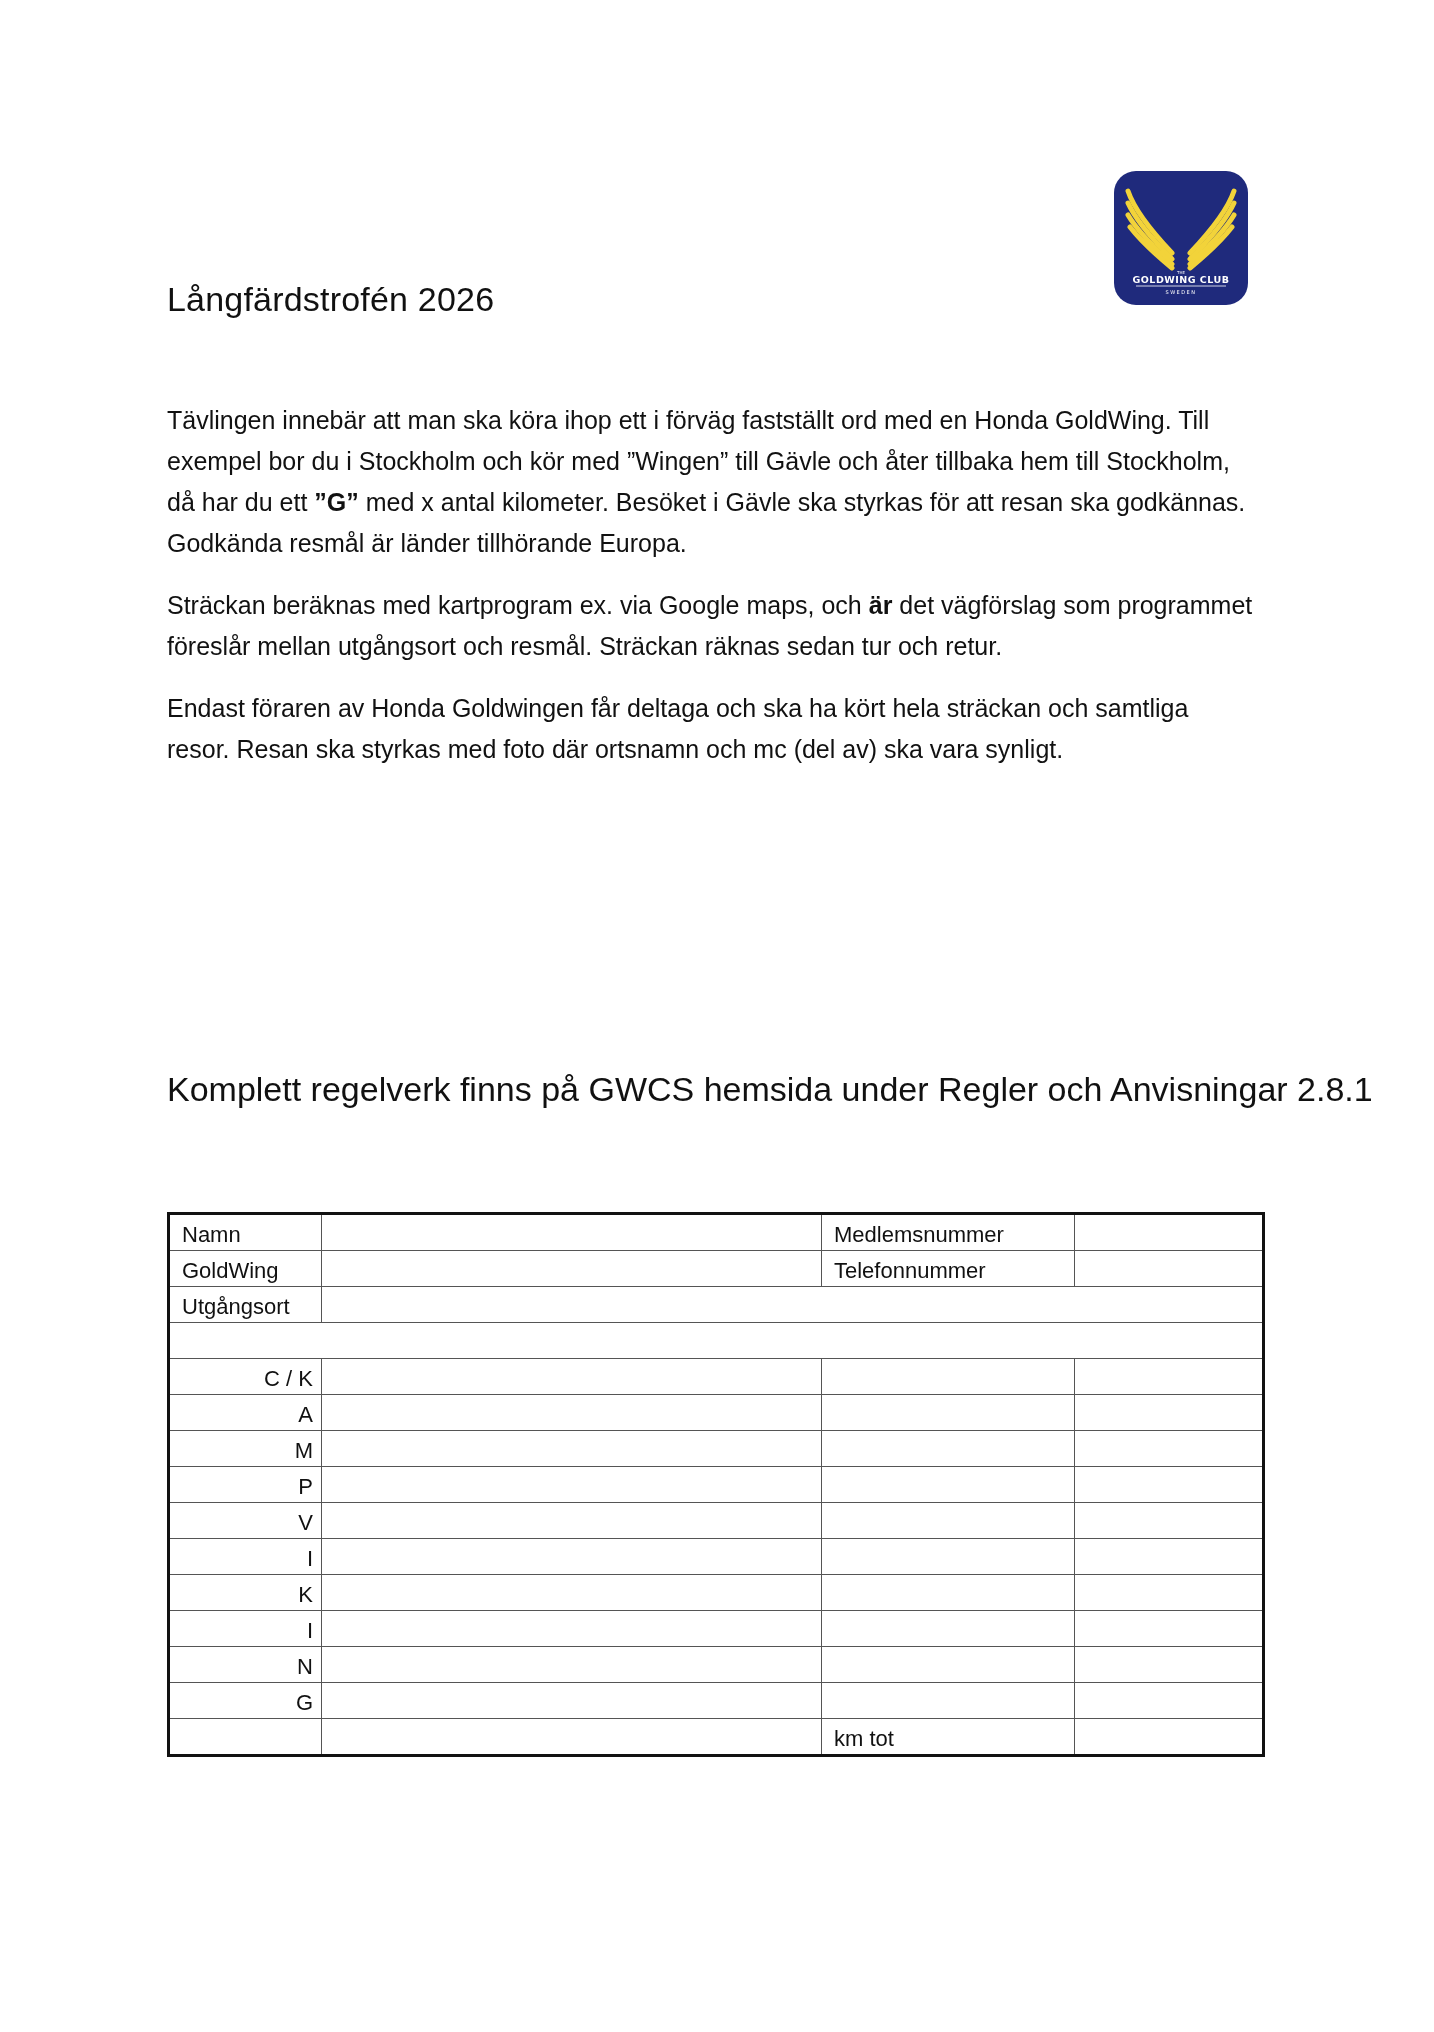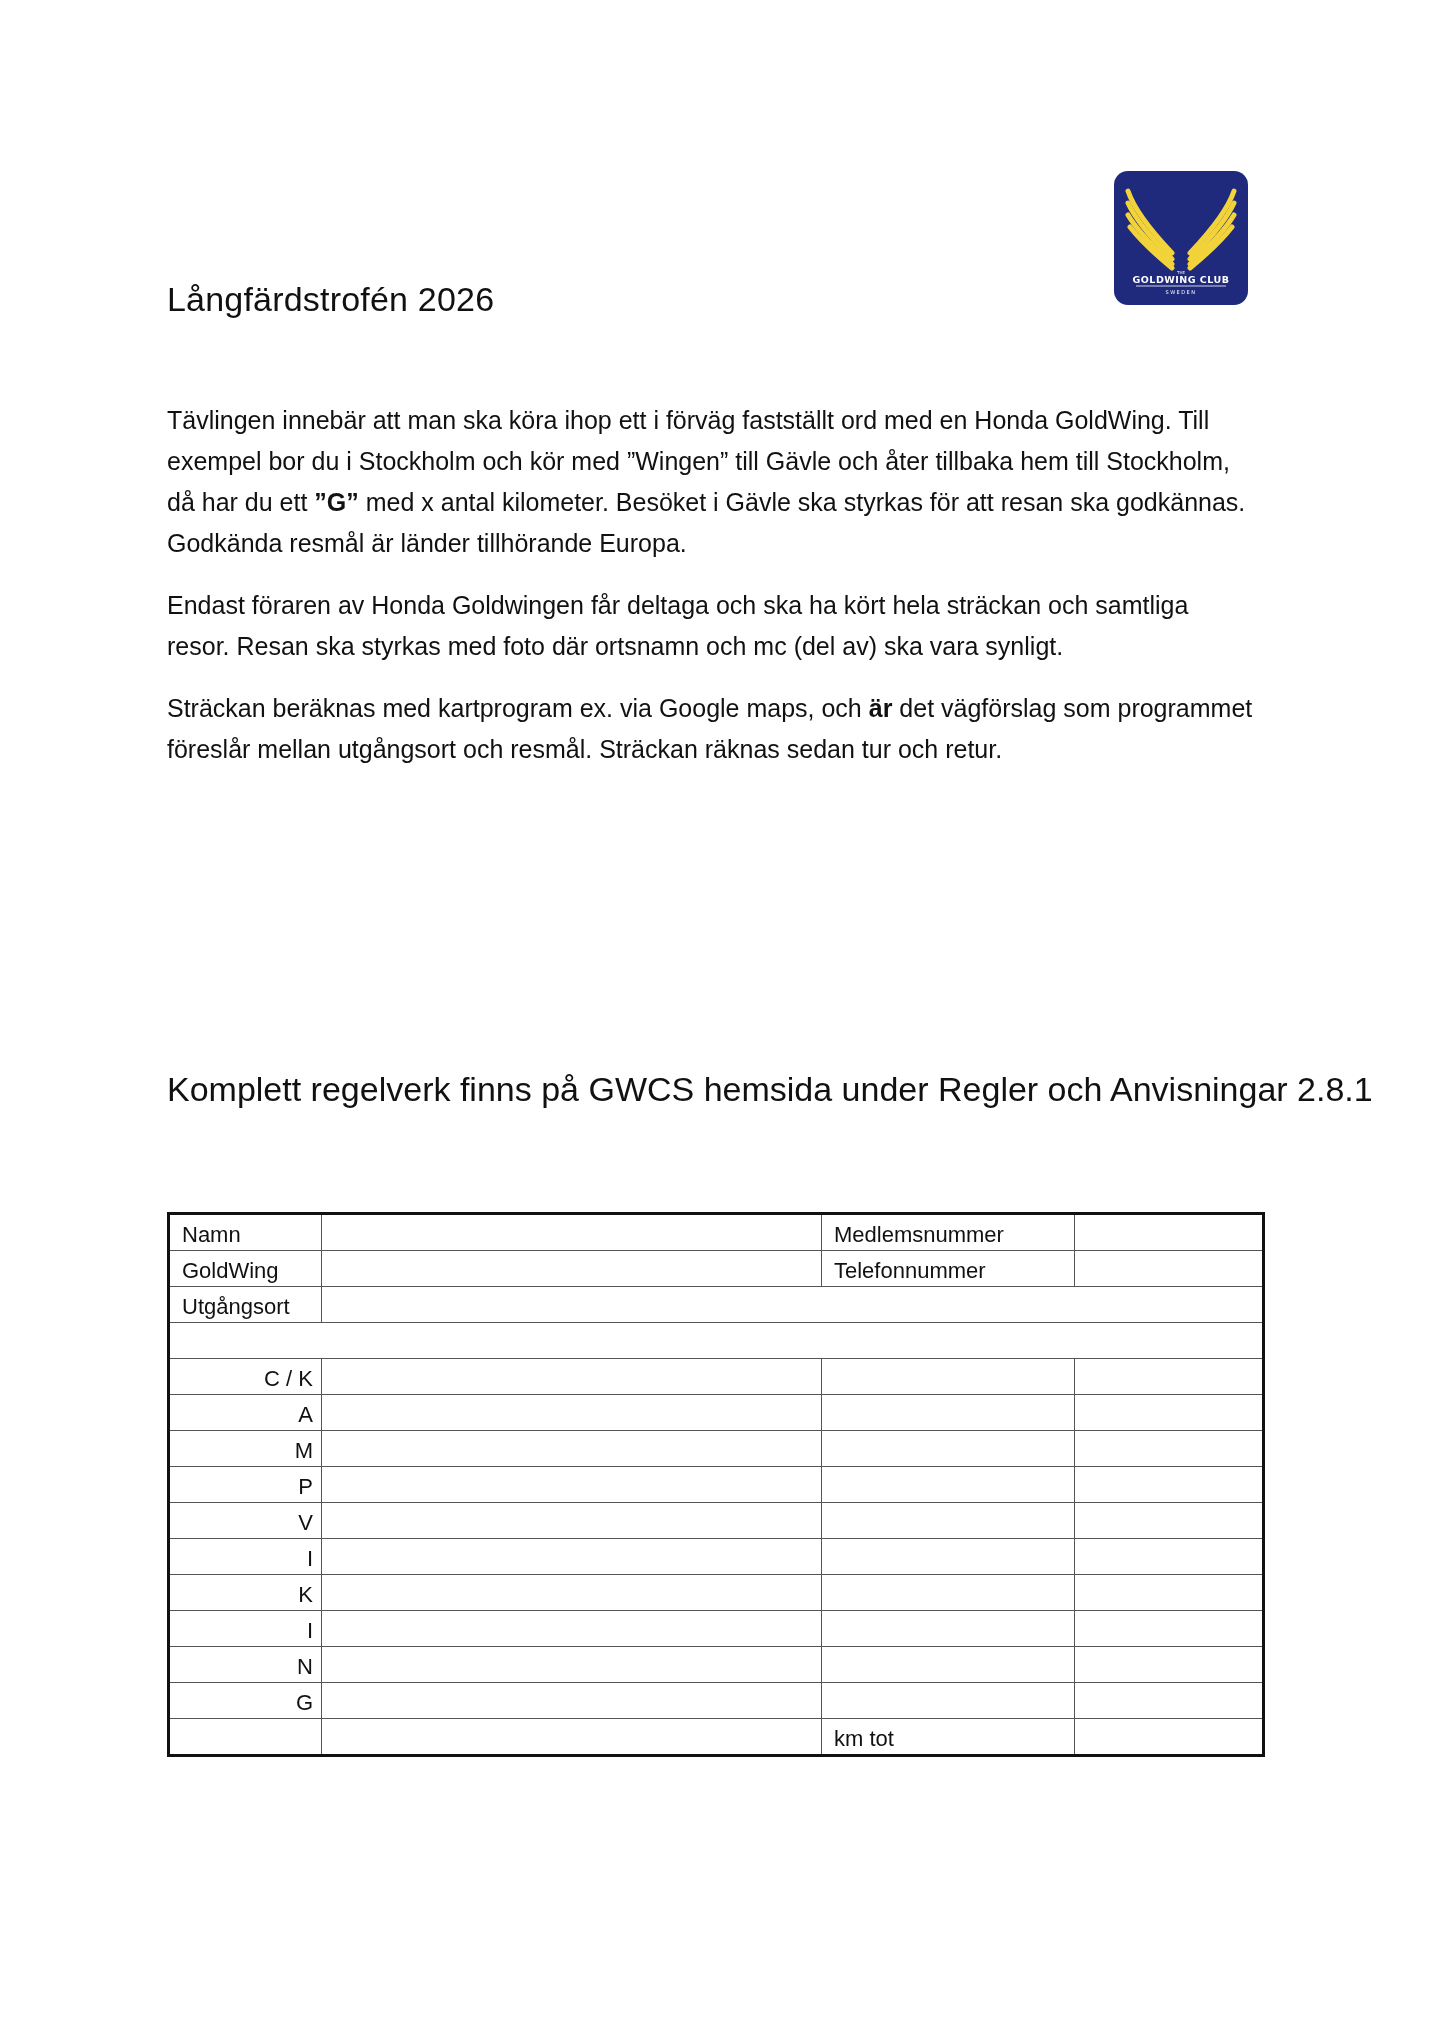--- a/index.html
+++ b/index.html
@@ -14,21 +14,21 @@
       overflow: hidden;
       font-family: "Liberation Sans", "DejaVu Sans", sans-serif;
       color: #111111;
     }
     .logo {
       position: absolute;
       left: 1114px;
       top: 171px;
       width: 134px;
       height: 134px;
-      border-radius: 14px;
+      border-radius: 22px;
       background: #1f2a7c;
       overflow: hidden;
     }
     .logo svg { position: absolute; left: 0; top: 0; }
     .title {
       position: absolute;
       left: 167px;
       top: 282px;
       font-size: 34px;
       line-height: 34px;
@@ -104,22 +104,22 @@
     <text x="67" y="112" text-anchor="middle" fill="#ffffff" font-size="9.5" font-weight="bold" font-family="DejaVu Sans, sans-serif" letter-spacing="0.5">GOLDWING CLUB</text>
     <line x1="22" y1="115" x2="112" y2="115" stroke="#ffffff" stroke-width="0.8"></line>
     <text x="67" y="123" text-anchor="middle" fill="#ffffff" font-size="5" font-family="DejaVu Sans, sans-serif" letter-spacing="1.5">SWEDEN</text>
   </svg>
 </div>
 
 <div class="title">Långfärdstrofén 2026</div>
 
 <div class="body-text">
   <p><span>Tävlingen innebär att man ska köra ihop ett i förväg fastställt ord med en Honda GoldWing. Till exempel bor du i Stockholm och kör med ”Wingen” till Gävle och åter tillbaka hem till Stockholm, då har du ett </span><b>”G”</b><span> med x antal kilometer. Besöket i Gävle ska styrkas för att resan ska godkännas. Godkända resmål är länder tillhörande Europa.</span></p>
+  <p><span>Sträckan beräknas med kartprogram ex. via Google maps, och </span><b>är</b><span> det vägförslag som programmet föreslår mellan utgångsort och resmål. Sträckan räknas sedan tur och retur.</span></p>
   <p><span>Endast föraren av Honda Goldwingen får deltaga och ska ha kört hela sträckan och samtliga resor. Resan ska styrkas med foto där ortsnamn och mc (del av) ska vara synligt.</span></p>
-  <p><span>Sträckan beräknas med kartprogram ex. via Google maps, och </span><b>är</b><span> det vägförslag som programmet föreslår mellan utgångsort och resmål. Sträckan räknas sedan tur och retur.</span></p>
 </div>
 
 <div class="rules-note">Komplett regelverk finns på GWCS hemsida under Regler och Anvisningar 2.8.1</div>
 
 <table class="form">
   <colgroup>
     <col style="width:153px">
     <col style="width:500px">
     <col style="width:253px">
     <col style="width:189px">

